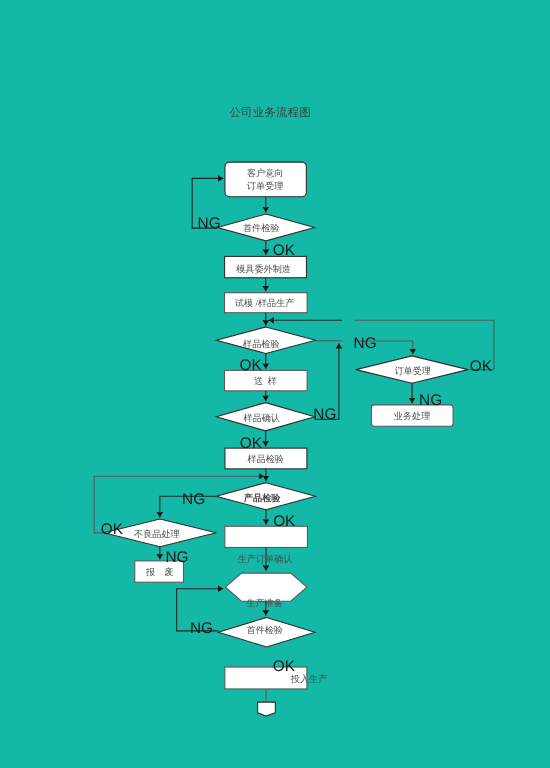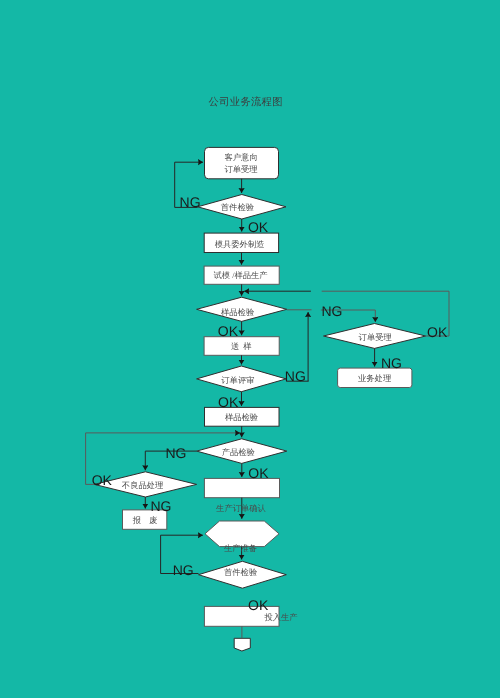--- a/index.html
+++ b/index.html
@@ -83,23 +83,23 @@
 
   <div id="title" style="left:208.6px;top:96.4px;">公司业务流程图</div>
 
   <div class="lbl" style="left:204.1px;top:152.2px;width:74px;">客户意向</div>
   <div class="lbl" style="left:204px;top:163.9px;width:74px;text-align:center;">订单受理</div>
   <div class="lbl" style="left:200.4px;top:201.9px;width:74px;">首件检验</div>
   <div class="lbl" style="left:202.6px;top:238.5px;width:74px;">模具委外制造</div>
   <div class="lbl" style="left:203.6px;top:270.0px;width:74px;">试模 /样品生产</div>
   <div class="lbl" style="left:200.6px;top:306.9px;width:74px;">样品检验</div>
   <div class="lbl" style="left:204.3px;top:340.6px;width:74px;">送  样</div>
-  <div class="lbl" style="left:200.9px;top:374.6px;width:74px;">订单评审</div>
+  <div class="lbl" style="left:200.9px;top:374.6px;width:74px;">样品确认</div>
   <div class="lbl" style="left:204.5px;top:412.4px;width:74px;">样品检验</div>
-  <div class="lbl" style="left:201.3px;top:446.6px;width:74px;">产品检验</div>
+  <div class="lbl" style="left:201.3px;top:446.6px;width:74px;font-weight:bold;">产品检验</div>
   <div class="lbl" style="left:105.6px;top:479.6px;width:74px;">不良品处理</div>
   <div class="lbl" style="left:108.1px;top:515.0px;width:74px;">报    废</div>
   <div class="lbl" style="left:204.0px;top:483.6px;width:74px;margin-top:19px;">生产订单确认</div>
   <div class="lbl" style="left:203.5px;top:509px;width:74px;margin-top:34px;">生产准备</div>
   <div class="lbl" style="left:203.6px;top:567.0px;width:74px;">首件检验</div>
   <div class="lbl" style="left:204.0px;top:611.6px;width:74px;margin-left:40px;">投入生产</div>
   <div class="lbl" style="left:338.2px;top:331.8px;width:74px;">订单受理</div>
   <div class="lbl" style="left:337.6px;top:373.2px;width:74px;">业务处理</div>
 
   <div class="tag" style="left:179.6px;top:194.5px;">NG</div>

